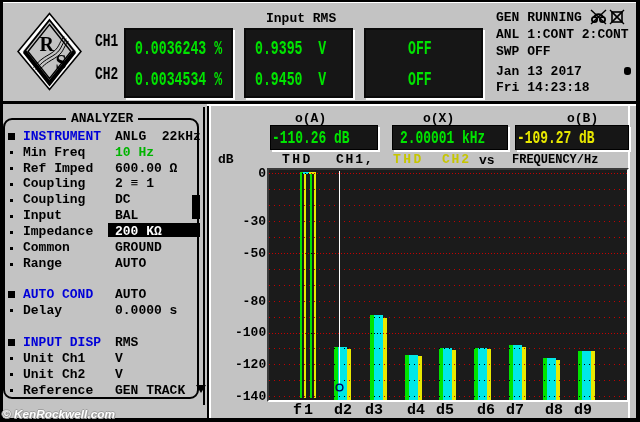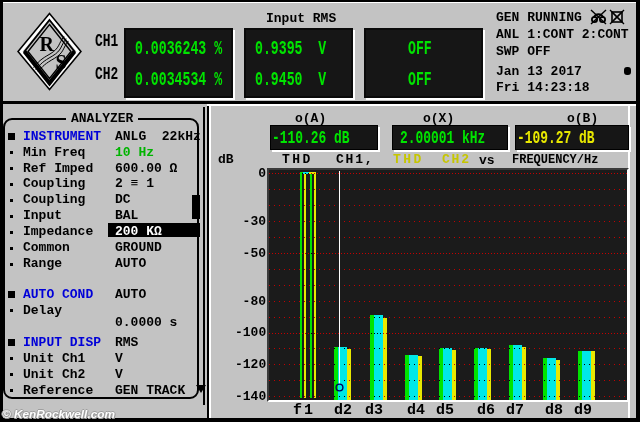--- a/index.html
+++ b/index.html
@@ -235,21 +235,21 @@
   <div class="t" style="left:115px;top:241px;">GROUND</div>
   <div class="ab" style="left:10px;top:263px;width:3px;height:3px;background:#000;"></div>
   <div class="t" style="left:23px;top:257px;">Range</div>
   <div class="t" style="left:115px;top:257px;">AUTO</div>
 
   <div class="ab" style="left:8px;top:291px;width:7px;height:7px;background:#000;"></div>
   <div class="t blu" style="left:23px;top:288px;">AUTO COND</div>
   <div class="t" style="left:115px;top:288px;">AUTO</div>
   <div class="ab" style="left:10px;top:309px;width:3px;height:3px;background:#000;"></div>
   <div class="t" style="left:23px;top:304px;">Delay</div>
-  <div class="t" style="left:115px;top:316px;">0.0000 s</div>
+  <div class="t" style="left:115px;top:304px;">0.0000 s</div>
 
   <div class="ab" style="left:8px;top:339px;width:7px;height:7px;background:#000;"></div>
   <div class="t blu" style="left:23px;top:336px;">INPUT DISP</div>
   <div class="t" style="left:115px;top:336px;">RMS</div>
   <div class="ab" style="left:10px;top:357px;width:3px;height:3px;background:#000;"></div>
   <div class="t" style="left:23px;top:352px;">Unit Ch1</div>
   <div class="t" style="left:115px;top:352px;">V</div>
   <div class="ab" style="left:10px;top:373px;width:3px;height:3px;background:#000;"></div>
   <div class="t" style="left:23px;top:368px;">Unit Ch2</div>
   <div class="t" style="left:115px;top:368px;">V</div>

